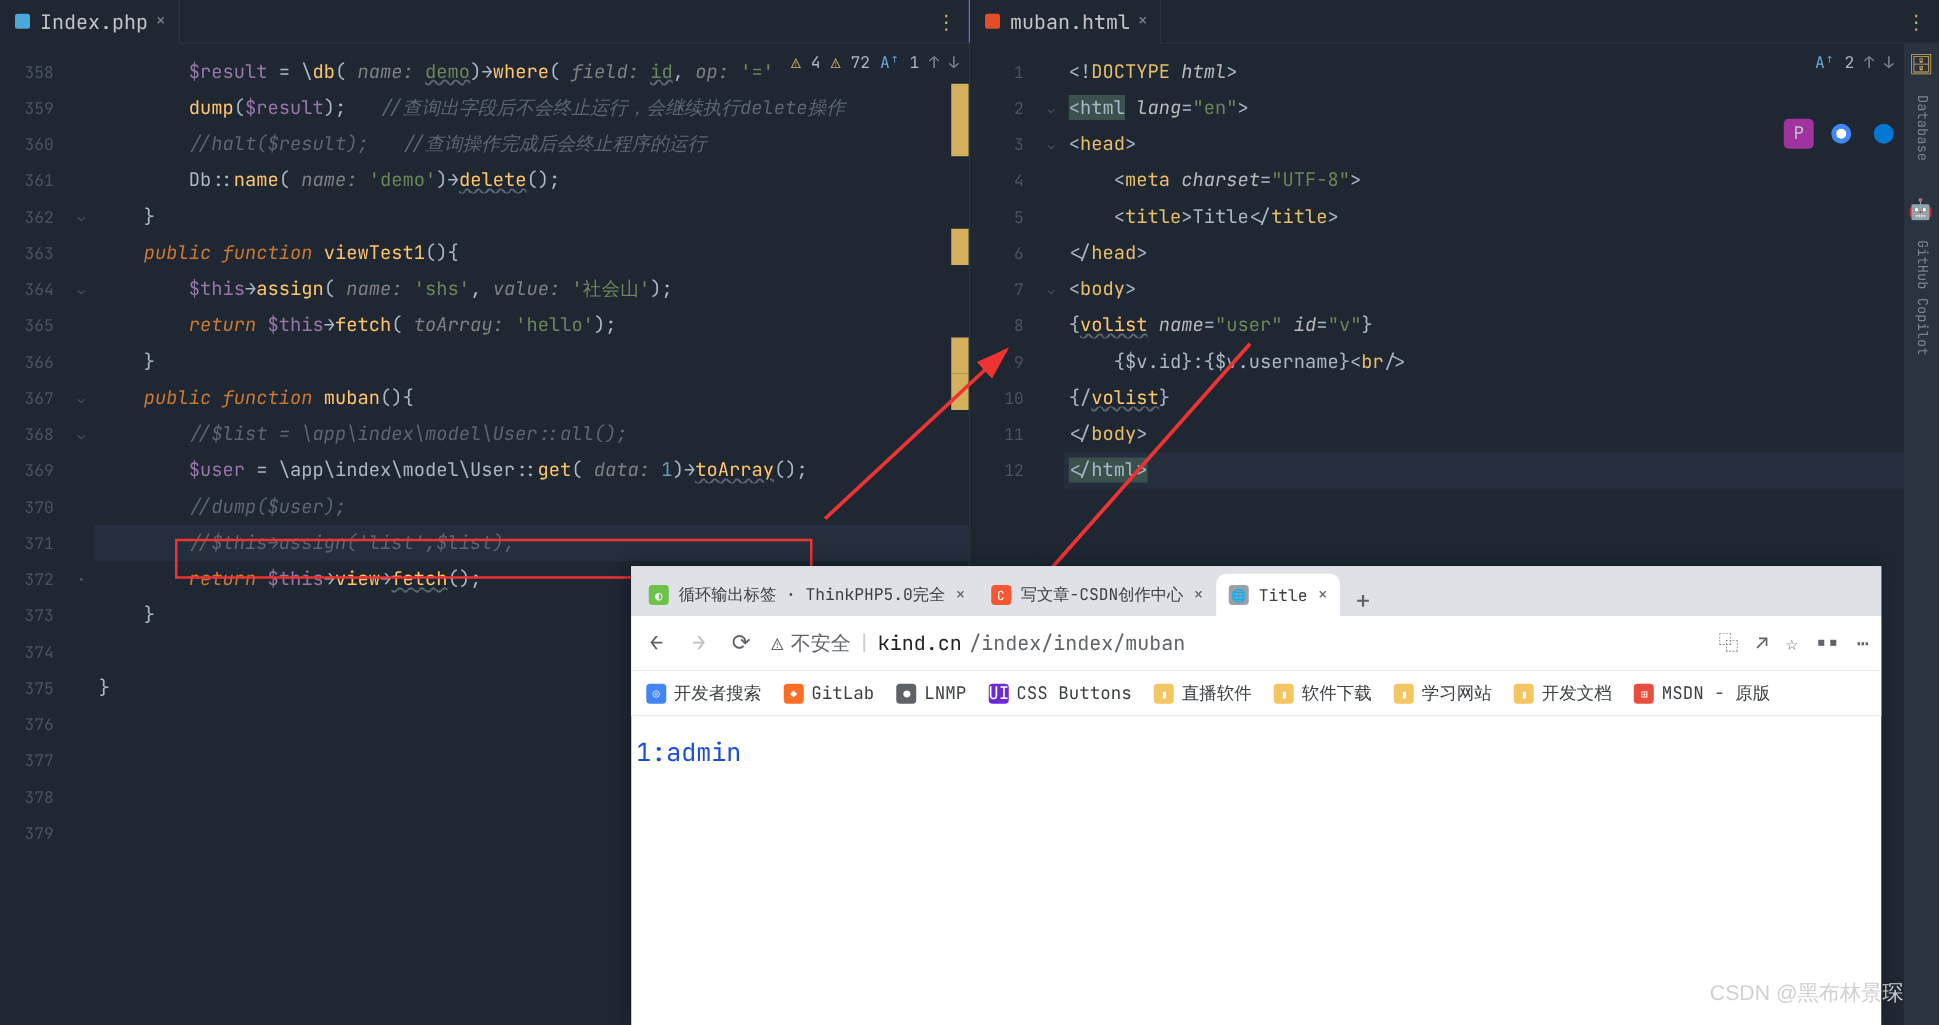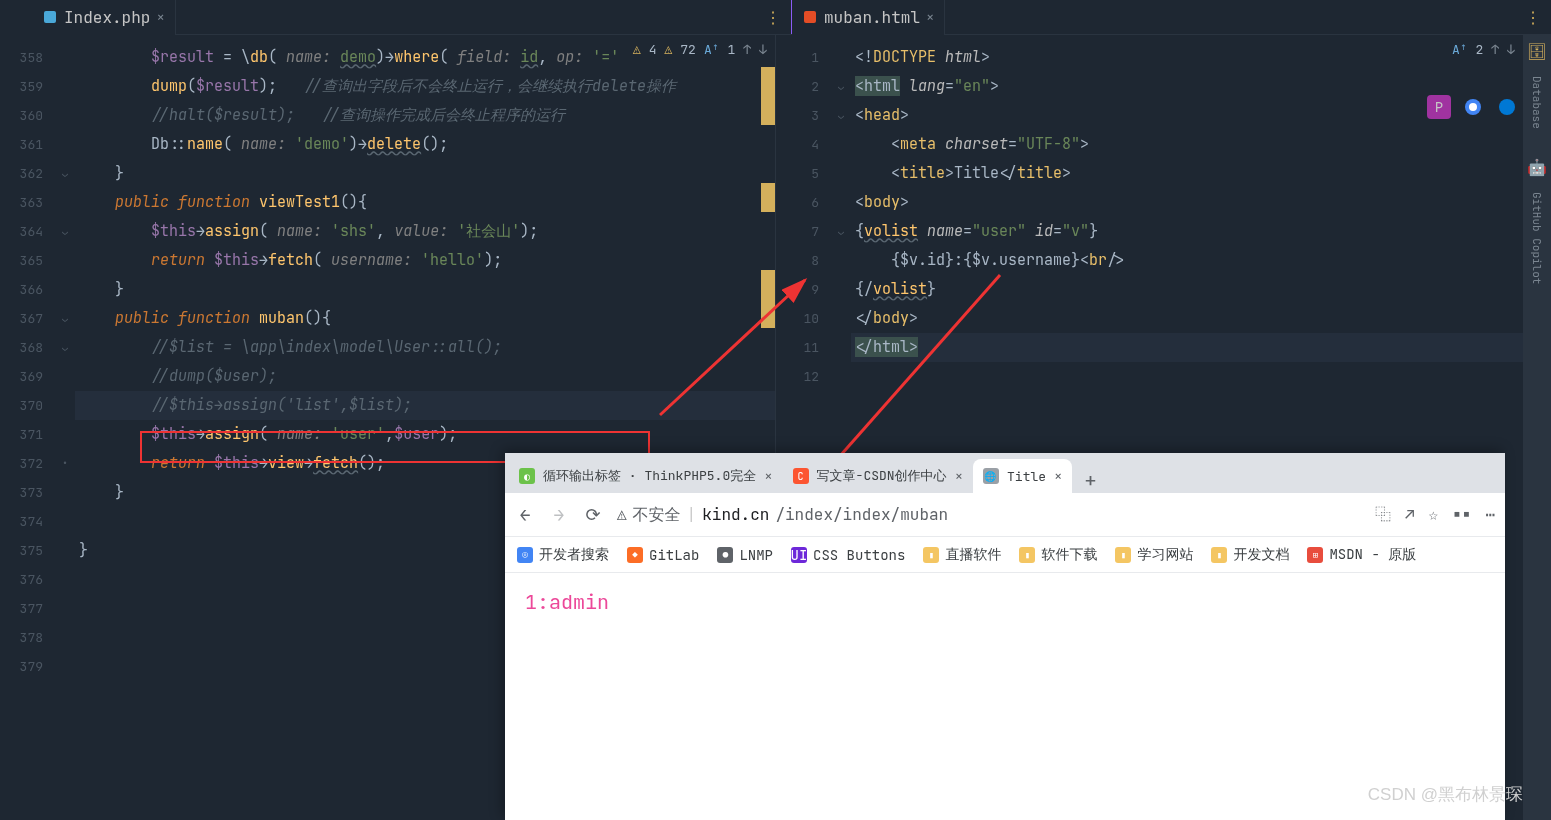--- a/index.html
+++ b/index.html
@@ -1,18 +1,18 @@
 <!DOCTYPE html>
 <html><head>
 <meta charset="utf-8">
 <style>
 * { margin: 0; padding: 0; box-sizing: border-box; font-family: "JetBrains Mono", Consolas, monospace; }
 body { background: #1e2732; color: #c5c5c5; width: 1551px; height: 820px; overflow: hidden; position: relative; }
 
-.top-tabs { height: 35px; display: flex; border-bottom: 1px solid #2a3440; margin-left: 32px; }
+.top-tabs { height: 35px; display: flex; border-bottom: 1px solid #2a3440; }
 .tab-group { display: flex; flex: 1; align-items: center; }
 .tab-group.right { border-left: 1px solid #8b5cf6; }
 .tab { height: 35px; display: flex; align-items: center; padding: 0 10px; gap: 6px; background: #1e2732; cursor: pointer; border-right: 1px solid #2a3440; }
 .tab .icon { width: 16px; height: 16px; display: flex; align-items: center; justify-content: center; }
 .tab .close { color: #7a8590; font-size: 14px; }
 .dots-vert { margin-left: auto; padding: 0 10px; color: #d4b05c; font-size: 16px; }
 
 .split { display: flex; height: calc(820px - 35px); }
 .pane { flex: 1; display: flex; position: relative; overflow: hidden; }
 .pane.right { border-left: 1px solid #2a3440; }
@@ -65,21 +65,21 @@
 .baddr { height: 44px; background: #fff; display: flex; align-items: center; padding: 0 10px; gap: 14px; border-bottom: 1px solid #e8eaed; }
 .bnav { color: #5f6368; font-size: 18px; cursor: pointer; width: 20px; text-align: center; }
 .burl { flex: 1; display: flex; align-items: center; gap: 6px; font-size: 16px; color: #202124; }
 .burl .warn { color: #5f6368; }
 .burl .unsafe { color: #5f6368; }
 .burl .path { color: #5f6368; }
 .bicons { display: flex; gap: 14px; color: #5f6368; font-size: 16px; }
 .bbookmarks { height: 36px; background: #fff; display: flex; align-items: center; padding: 0 12px; gap: 18px; border-bottom: 1px solid #e8eaed; font-size: 14px; color: #3c4043; }
 .bbm { display: flex; align-items: center; gap: 6px; cursor: pointer; }
 .bbm .fico { width: 16px; height: 16px; border-radius: 3px; }
-.bcontent { flex: 1; padding: 16px 20px; font-size: 20px; color: #ec4899; font-family: "Times New Roman", serif; }
+.bcontent { flex: 1; padding: 16px 4px; font-size: 20px; color: #1d4ed8; font-family: "Times New Roman", serif; }
 
 .watermark { position: absolute; right: 28px; bottom: 14px; color: #d0d0d0; font-size: 17px; z-index: 500; font-family: sans-serif; }
 .hl-tag { background: #3b514d; }
 </style>
 </head>
 <body>
 
 <div class="top-tabs">
   <div class="tab-group left">
     <div class="tab">
@@ -169,27 +169,27 @@
         <div></div>
       </div>
     <div class="code" id="lcode">
         <div class="line">        <span class="var">$result</span><span class="op"> = \</span><span class="fn">db</span><span class="op">( </span><span class="param">name: </span><span class="str und">demo</span><span class="op">)→</span><span class="fn">where</span><span class="op">( </span><span class="param">field: </span><span class="str und">id</span><span class="op">, </span><span class="param">op: </span><span class="str">'='</span><span class="op">  </span></div>
         <div class="line">        <span class="fn">dump</span><span class="op">(</span><span class="var">$result</span><span class="op">);   </span><span class="cm">//查询出字段后不会终止运行，会继续执行delete操作</span></div>
         <div class="line">        <span class="cm">//halt($result);   //查询操作完成后会终止程序的运行</span></div>
         <div class="line">        <span class="op">Db::</span><span class="fn">name</span><span class="op">( </span><span class="param">name: </span><span class="str">'demo'</span><span class="op">)→</span><span class="fn und">delete</span><span class="op">();</span></div>
         <div class="line">    <span class="op">}</span></div>
         <div class="line">    <span class="kw">public function </span><span class="fn">viewTest1</span><span class="op">(){</span></div>
         <div class="line">        <span class="var">$this</span><span class="op">→</span><span class="fn">assign</span><span class="op">( </span><span class="param">name: </span><span class="str">'shs'</span><span class="op">, </span><span class="param">value: </span><span class="str">'社会山'</span><span class="op">);</span></div>
-        <div class="line">        <span class="kw">return </span><span class="var">$this</span><span class="op">→</span><span class="fn">fetch</span><span class="op">( </span><span class="param">username: </span><span class="str">'hello'</span><span class="op">);</span></div>
+        <div class="line">        <span class="kw">return </span><span class="var">$this</span><span class="op">→</span><span class="fn">fetch</span><span class="op">( </span><span class="param">toArray: </span><span class="str">'hello'</span><span class="op">);</span></div>
         <div class="line">    <span class="op">}</span></div>
         <div class="line">    <span class="kw">public function </span><span class="fn">muban</span><span class="op">(){</span></div>
         <div class="line">        <span class="cm">//$list = \app\index\model\User::all();</span></div>
+        <div class="line">        <span class="var">$user</span><span class="op"> = \app\index\model\User::</span><span class="fn">get</span><span class="op">( </span><span class="param">data: </span><span class="num">1</span><span class="op">)→</span><span class="fn und">toArray</span><span class="op">();</span></div>
         <div class="line">        <span class="cm">//dump($user);</span></div>
         <div class="line hl">        <span class="cm">//$this→assign('list',$list);</span></div>
-        <div class="line">        <span class="var">$this</span><span class="op">→</span><span class="fn">assign</span><span class="op">( </span><span class="param">name: </span><span class="str">'user'</span><span class="op">,</span><span class="var">$user</span><span class="op">);</span></div>
         <div class="line">        <span class="kw">return </span><span class="var">$this</span><span class="op">→</span><span class="fn">view</span><span class="op">→</span><span class="fn und">fetch</span><span class="op">();</span></div>
         <div class="line">    <span class="op">}</span></div>
         <div class="line"></div>
         <div class="line"><span class="op">}</span></div>
         <div class="line"></div>
         <div class="line"></div>
       </div>
     <div class="minimap" id="lminimap">
         <div>
           <div class="mm-mark"></div>
@@ -265,20 +265,21 @@
         <div></div>
         <div></div>
         <div></div>
       </div>
     <div class="code" id="rcode">
         <div class="line"><span class="op">&lt;!</span><span class="tag">DOCTYPE </span><span class="attr">html</span><span class="op">&gt;</span></div>
         <div class="line"><span class="op hl-tag">&lt;html</span><span class="attr"> lang</span><span class="op">=</span><span class="str">"en"</span><span class="op">&gt;</span></div>
         <div class="line"><span class="op">&lt;</span><span class="tag">head</span><span class="op">&gt;</span></div>
         <div class="line">    <span class="op">&lt;</span><span class="tag">meta </span><span class="attr">charset</span><span class="op">=</span><span class="str">"UTF-8"</span><span class="op">&gt;</span></div>
         <div class="line">    <span class="op">&lt;</span><span class="tag">title</span><span class="op">&gt;Title&lt;/</span><span class="tag">title</span><span class="op">&gt;</span></div>
+        <div class="line"><span class="op">&lt;/</span><span class="tag">head</span><span class="op">&gt;</span></div>
         <div class="line"><span class="op">&lt;</span><span class="tag">body</span><span class="op">&gt;</span></div>
         <div class="line"><span class="op">{</span><span class="fn und">volist</span><span class="attr"> name</span><span class="op">=</span><span class="str">"user"</span><span class="attr"> id</span><span class="op">=</span><span class="str">"v"</span><span class="op">}</span></div>
         <div class="line">    <span class="op">{$v.id}:{$v.username}&lt;</span><span class="tag">br</span><span class="op">/&gt;</span></div>
         <div class="line"><span class="op">{/</span><span class="fn und">volist</span><span class="op">}</span></div>
         <div class="line"><span class="op">&lt;/</span><span class="tag">body</span><span class="op">&gt;</span></div>
         <div class="line hl"><span class="op hl-tag">&lt;/html&gt;</span></div>
       </div>
   </div>
 </div>
 

